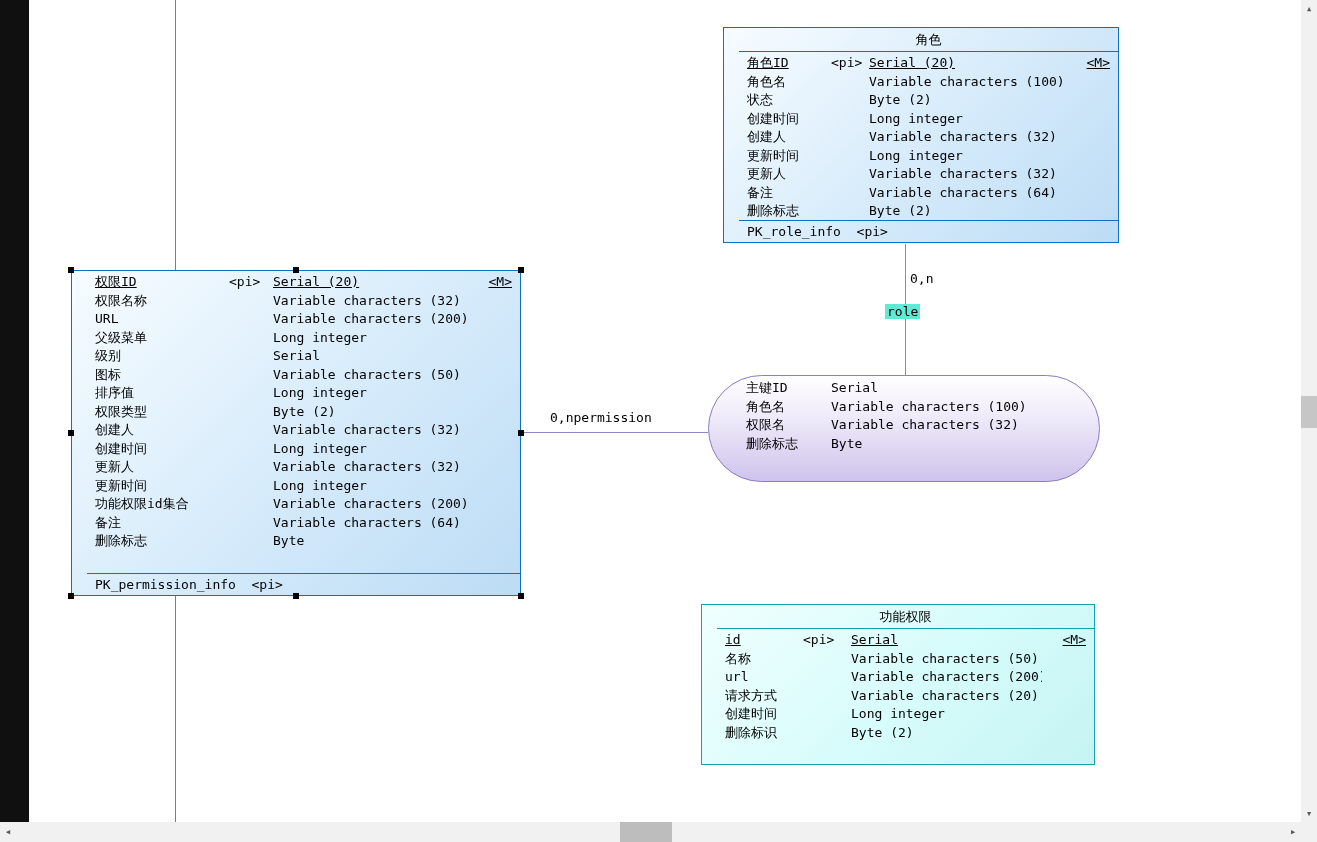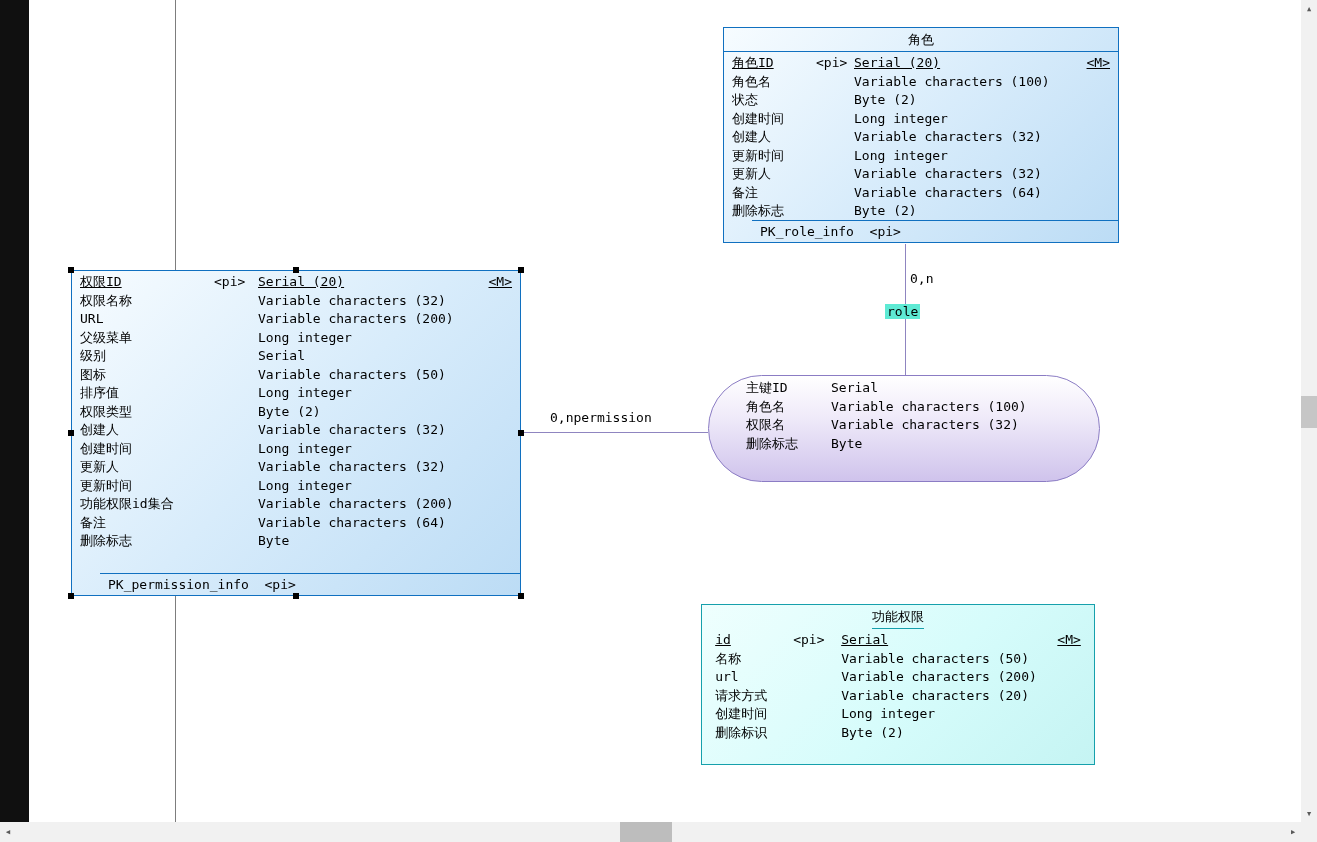--- a/index.html
+++ b/index.html
@@ -7,25 +7,25 @@
     width:1317px;height:842px;position:relative;overflow:hidden;
     background:#ffffff;color:#000;
     font-family:"DejaVu Sans Mono","Liberation Mono",monospace;
     font-size:13px;
   }
   
   .left-strip{position:absolute;left:0;top:0;width:29px;height:822px;background:#101010;}
   .page-line{position:absolute;left:175px;top:0;width:1px;height:822px;background:#7d7d7d;}
 
   
-  .entity{position:absolute;display:flex;flex-direction:column;box-sizing:border-box;}
+  .entity{position:absolute;display:flex;flex-direction:column;box-sizing:border-box;padding-left:15px;}
   .blue{border:1px solid #1070c0;background:linear-gradient(135deg,#f7fcff 0%,#d8ecfb 50%,#bcdcf5 100%);}
   .blue .entity-title{border-bottom:1px solid #1070c0;}
-  .blue .entity-footer{border-top:1px solid #1070c0;margin-left:28px;}
-  .cyan{border:1px solid #16a0ac;background:linear-gradient(135deg,#effffe 0%,#d6fcfb 55%,#c5f4f3 100%);align-items:center;}
+  .blue .entity-footer{border-top:1px solid #1070c0;}
+  .cyan{border:1px solid #16a0ac;background:linear-gradient(135deg,#effffe 0%,#d6fcfb 55%,#c5f4f3 100%);}
   .cyan .entity-title{border-bottom:1px solid #16a0ac;}
   .cyan .entity-footer{border-top:1px solid #16a0ac;}
   .entity-title{height:23px;line-height:23px;text-align:center;flex:0 0 auto;}
   .entity-rows{flex:1 1 auto;padding:2px 0;overflow:hidden;}
   .entity-footer{height:21px;line-height:21px;padding-left:8px;white-space:pre;flex:0 0 auto;}
   .row{display:grid;height:18.5px;line-height:18.5px;padding:0 8px;}
   .cell{overflow:hidden;white-space:pre;}
   .c-flag{text-align:right;}
   .pk .c-name,.pk .c-type,.pk .c-flag{text-decoration:underline;}
   .e-role .row{grid-template-columns:84px 38px 1fr 44px;}

